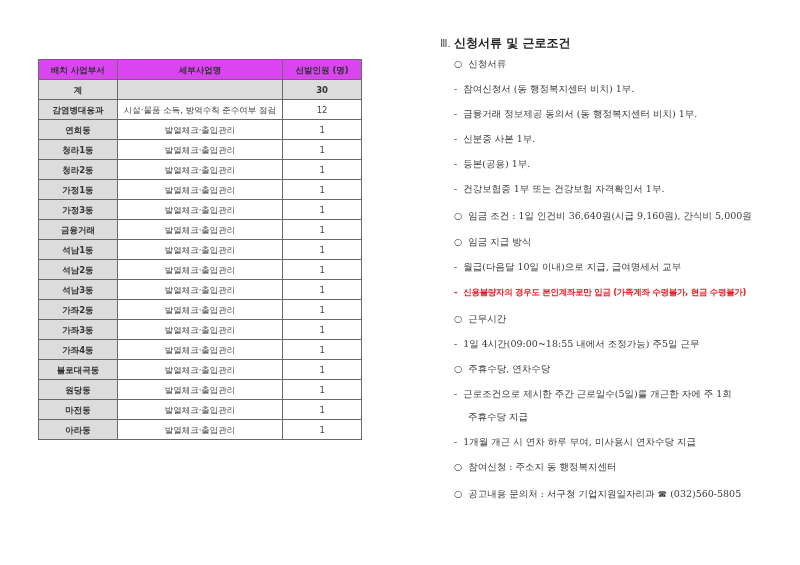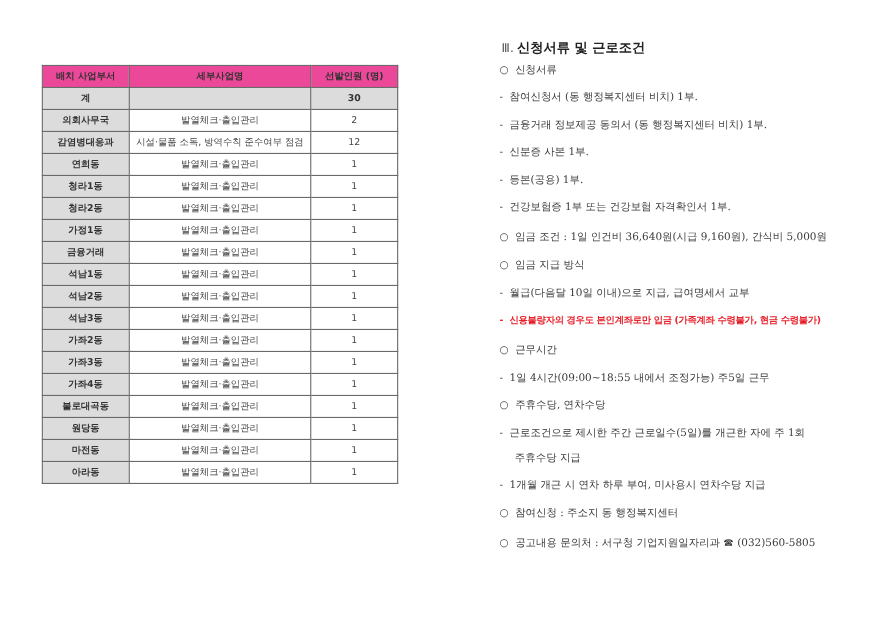--- a/index.html
+++ b/index.html
@@ -47,21 +47,21 @@
     table.dept-table th,
     table.dept-table td {
       border: 1px solid #6a6a6a;
       height: 19px;
       padding: 0;
       text-align: center;
       vertical-align: middle;
       line-height: 12px;
     }
     table.dept-table th {
-      background: #ec4899;
+      background: #d946ef;
       font-weight: bold;
       color: #333333;
     }
     table.dept-table td.dept {
       background: #dcdcdc;
       font-weight: bold;
       color: #333333;
     }
     table.dept-table tr.total td {
       background: #dcdcdc;
@@ -83,21 +83,21 @@
       top: 34px;
       width: 340px;
     }
     .heading {
       font-size: 12px;
       font-weight: bold;
       color: #222222;
       height: 18px;
       line-height: 18px;
       position: absolute;
-      left: 16px;
+      left: 0;
       top: 0;
     }
     .heading .roman {
       font-weight: normal;
       font-size: 11px;
       color: #555555;
       margin-right: 3px;
     }
     .line {
       position: absolute;
@@ -144,25 +144,20 @@
         <th>선발인원 (명)</th>
       </tr>
     </thead>
     <tbody>
       <tr class="total">
         <td>계</td>
         <td></td>
         <td>30</td>
       </tr>
       <tr>
-          <td class="dept">의회사무국</td>
-          <td class="task">발열체크·출입관리</td>
-          <td class="count">2</td>
-        </tr>
-      <tr>
           <td class="dept">감염병대응과</td>
           <td class="task">시설·물품 소독, 방역수칙 준수여부 점검</td>
           <td class="count">12</td>
         </tr>
       <tr>
           <td class="dept">연희동</td>
           <td class="task">발열체크·출입관리</td>
           <td class="count">1</td>
         </tr>
       <tr>
@@ -170,20 +165,25 @@
           <td class="task">발열체크·출입관리</td>
           <td class="count">1</td>
         </tr>
       <tr>
           <td class="dept">청라2동</td>
           <td class="task">발열체크·출입관리</td>
           <td class="count">1</td>
         </tr>
       <tr>
           <td class="dept">가정1동</td>
+          <td class="task">발열체크·출입관리</td>
+          <td class="count">1</td>
+        </tr>
+      <tr>
+          <td class="dept">가정3동</td>
           <td class="task">발열체크·출입관리</td>
           <td class="count">1</td>
         </tr>
       <tr>
           <td class="dept">금융거래</td>
           <td class="task">발열체크·출입관리</td>
           <td class="count">1</td>
         </tr>
       <tr>
           <td class="dept">석남1동</td>

